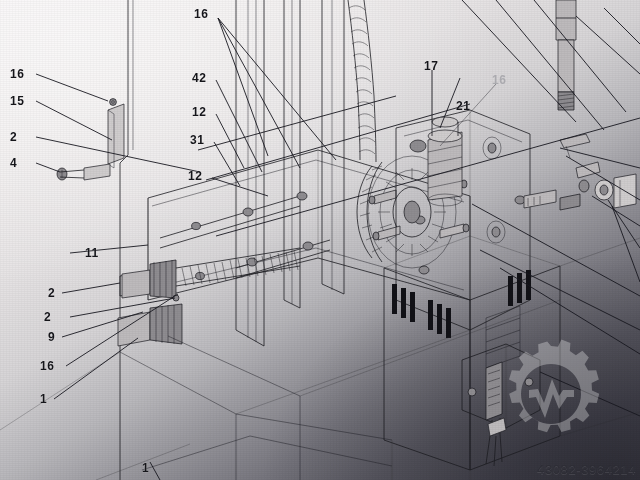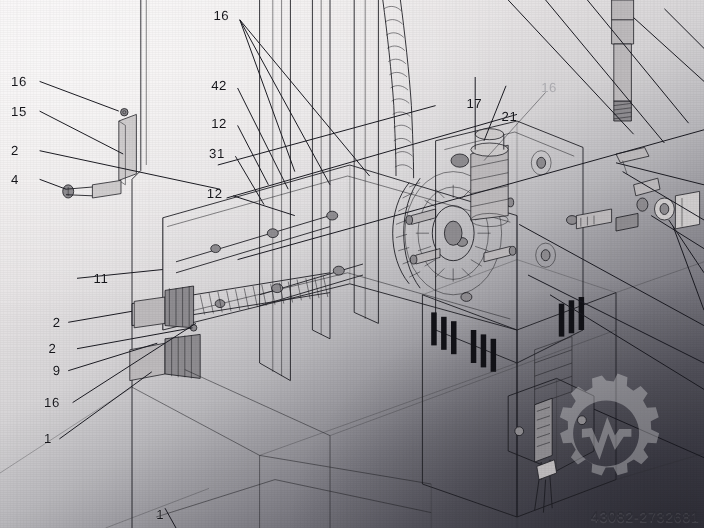--- a/index.html
+++ b/index.html
@@ -37,21 +37,21 @@
     position:absolute;inset:0;opacity:.055;
     background-image:
       repeating-linear-gradient(0deg, rgba(0,0,0,.5) 0 1px, rgba(255,255,255,0) 1px 2px),
       repeating-linear-gradient(90deg, rgba(0,0,0,.35) 0 1px, rgba(255,255,255,0) 1px 3px);
   }
   svg.art{position:absolute;inset:0;width:640px;height:480px;}
   
   .callout{
     position:absolute;
     font-family:"Liberation Sans", sans-serif;
-    font-size:12px;font-weight:normal;
+    font-size:12px;font-weight:bold;
     color:#15151a;
     letter-spacing:.5px;
     line-height:1;
     white-space:nowrap;
     text-shadow:0 0 1px rgba(255,255,255,.65);
   }
   .callout.faint{color:#9a9aa0;opacity:.7;text-shadow:none;}
   .idnum{
     position:absolute;right:4px;bottom:3px;
     font-family:"Liberation Sans", sans-serif;
@@ -366,34 +366,34 @@
   <div class="grain"></div>
 
   <svg class="wm" viewBox="0 0 112 112">
     <g fill="#ffffff">
       <path d="M56 8 l7 .8 3.4-7.2 9 3.4 -.6 8 6 4.2 6.6-4.4 6.4 6.6 -4.2 6.8 3.6 6.4 8-.4 2.6 9.2 -7.2 3.6 .4 7.4 7.2 3.4 -2.4 9.2 -8-.6 -3.8 6.4 4.4 6.6 -6.4 6.6 -6.8-4.2 -6.2 3.6 .6 8 -9.2 2.6 -3.6-7.2 -7.2 .2 -3.6 7.2 -9.2-2.8 .6-7.8 -6.2-3.8 -6.8 4.4 -6.4-6.6 4.4-6.8 -3.6-6.2 -8 .4 -2.6-9.2 7.2-3.6 -.2-7.2 -7.2-3.6 2.8-9.2 7.8 .6 3.8-6.2 -4.4-6.8 6.6-6.4 6.8 4.4 6.2-3.6 -.4-8 9-2.8z
                M56 26 a30 30 0 1 0 .01 0z"></path>
       <path d="M34 52 l9-1 6 14 8-24 7 17 4-6 11 0 0 7 -7 0 -8 12 -6-15 -8 24 -9-21 -7 1z"></path>
     </g>
   </svg>
 
-  <div class="idnum">43082-2732681</div>
+  <div class="idnum">43082-3964214</div>
 
 <div class="callout" style="left: 10px; top: 68px;">16</div>
     <div class="callout" style="left: 10px; top: 95px;">15</div>
     <div class="callout" style="left: 10px; top: 131px;">2</div>
     <div class="callout" style="left: 10px; top: 157px;">4</div>
     <div class="callout" style="left: 48px; top: 247px; margin-left: 37px;">11</div>
     <div class="callout" style="left: 48px; top: 287px;">2</div>
     <div class="callout" style="left: 44px; top: 311px;">2</div>
     <div class="callout" style="left: 48px; top: 331px;">9</div>
     <div class="callout" style="left: 40px; top: 360px;">16</div>
     <div class="callout" style="left: 40px; top: 393px;">1</div>
     <div class="callout" style="left: 142px; top: 462px;">1</div>
     <div class="callout" style="left: 194px; top: 8px;">16</div>
     <div class="callout" style="left: 192px; top: 72px;">42</div>
     <div class="callout" style="left: 192px; top: 106px;">12</div>
     <div class="callout" style="left: 190px; top: 134px;">31</div>
     <div class="callout" style="left: 188px; top: 170px;">12</div>
-    <div class="callout" style="left: 424px; top: 60px; margin-top: 28px;">17</div>
+    <div class="callout" style="left: 424px; top: 60px;">17</div>
     <div class="callout" style="left: 456px; top: 68px; margin-top: 32px;">21</div>
     <div class="callout faint" style="left: 492px; top: 74px;">16</div>
   </div>
 
 </body></html>

